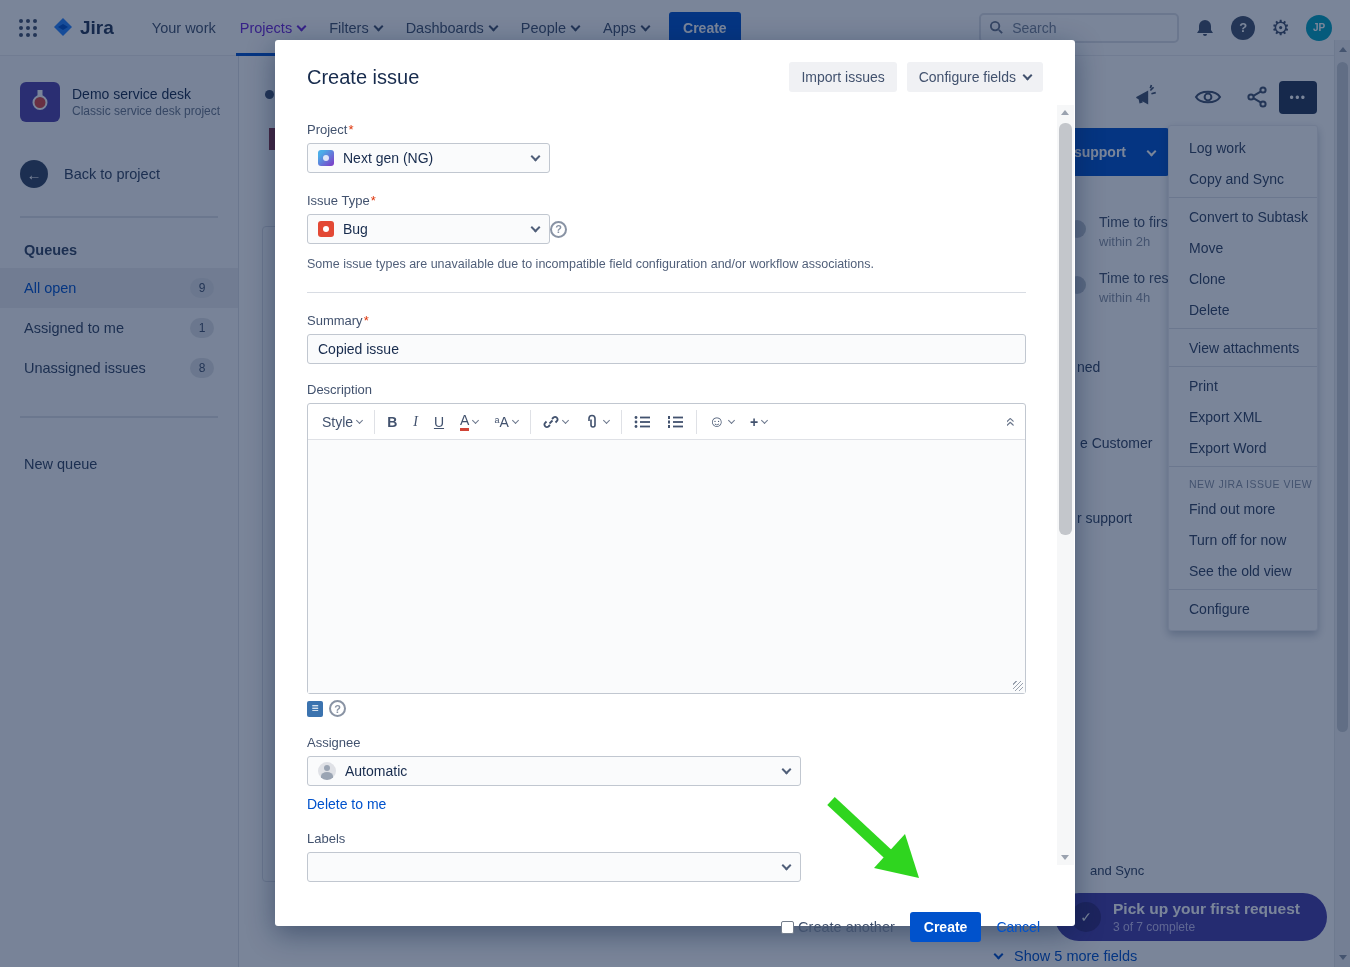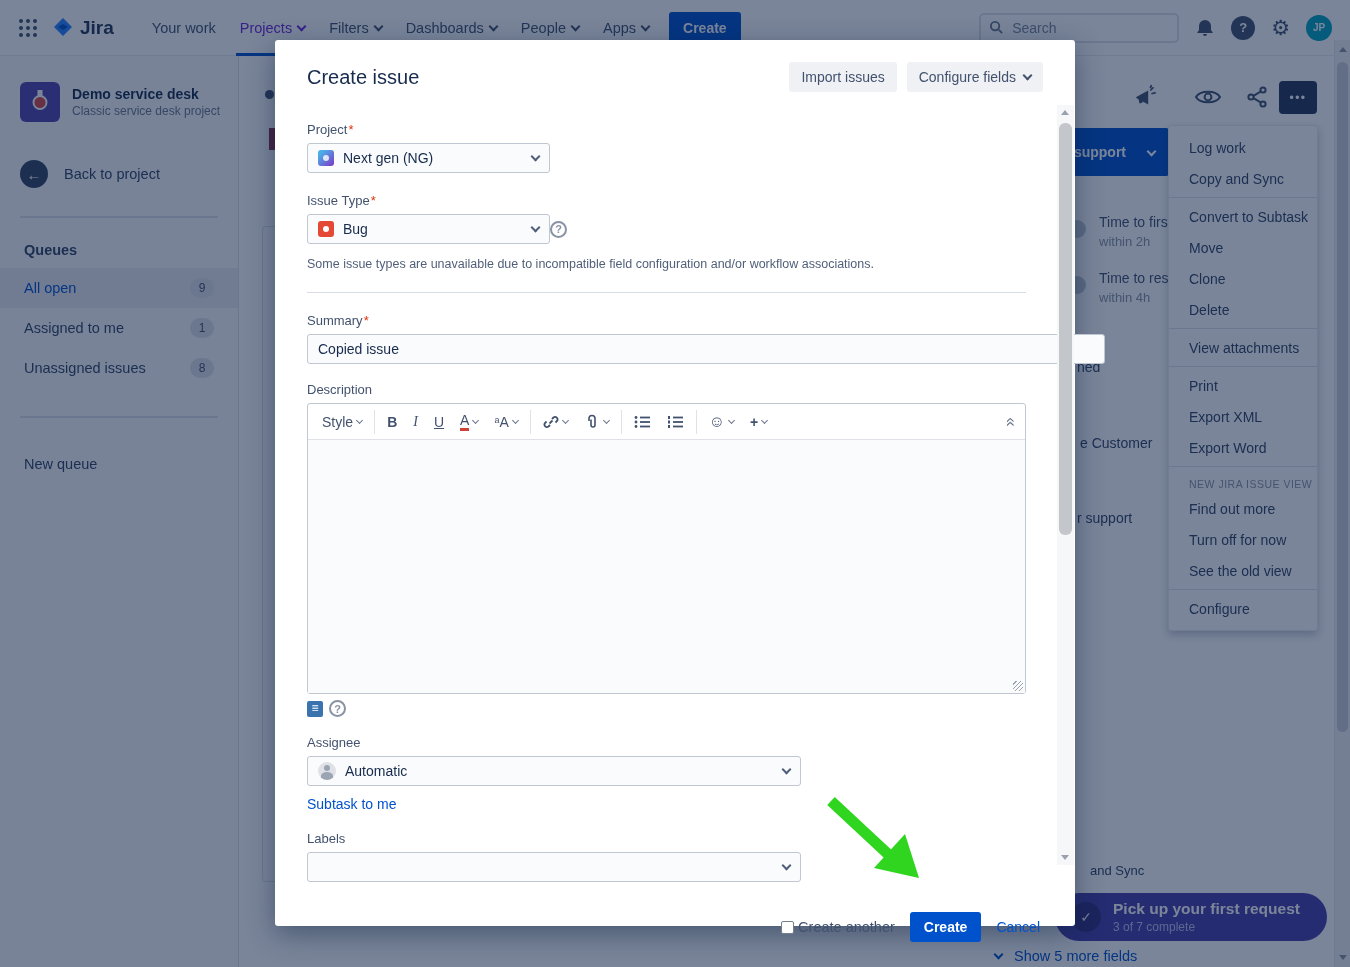--- a/index.html
+++ b/index.html
@@ -26,21 +26,21 @@
 .circle-ico{width:24px;height:24px;border-radius:50%;background:#42526e;color:#fff;display:flex;align-items:center;justify-content:center;font-size:13px;font-weight:700;cursor:pointer}
 .gear{font-size:21px;color:#42526e;cursor:pointer;line-height:1}
 .avatar{width:26px;height:26px;border-radius:50%;background:#00a3bf;color:#fff;font-size:10px;font-weight:700;display:flex;align-items:center;justify-content:center;cursor:pointer}
 
 
 .sidebar{position:absolute;top:56px;left:0;width:239px;bottom:0;background:#fafbfc;border-right:1px solid #dfe1e6;z-index:1}
 .proj{display:flex;gap:12px;align-items:center;padding:26px 16px 0 20px}
 .proj-avatar{width:40px;height:40px;border-radius:6px;background:#5243aa;display:flex;align-items:center;justify-content:center;flex:0 0 auto}
 .flask-neck{position:absolute;width:5px;height:7px;background:#fff;top:8px;left:50%;transform:translateX(-50%)}
 .flask-bulb{position:absolute;width:15px;height:15px;border-radius:50%;background:#d94745;border:2px solid #fff;top:13px;left:50%;transform:translateX(-50%)}
-.proj-name{font-size:14px;font-weight:700;color:#172b4d}
+.proj-name{font-size:14px;font-weight:400;color:#172b4d}
 .proj-sub{font-size:12px;color:#6b778c;margin-top:2px}
 .backrow{display:flex;align-items:center;gap:16px;padding:0 20px;margin-top:38px;cursor:pointer}
 .backcirc{width:28px;height:28px;border-radius:50%;background:#344563;color:#fff;display:flex;align-items:center;justify-content:center;font-size:15px}
 .backlbl{font-size:14.5px;color:#344563}
 .side-div{border-top:2px solid #dfe1e6;margin:28px 20px 0}
 .queues-h{margin:24px 0 10px 24px;font-size:14.5px;font-weight:700;color:#344563}
 .qrow{display:flex;align-items:center;height:40px;padding:0 24px;font-size:14.5px;color:#344563;cursor:pointer}
 .qrow.active{background:#ebecf0}
 .qrow.active .qlbl{color:#0052cc}
 .qlbl{flex:1}
@@ -98,21 +98,21 @@
 .w-sm{width:243px}.w-md{width:494px}
 .tinyicon{width:16px;height:16px;border-radius:3px;flex:0 0 auto}
 .ng-ico{background:linear-gradient(135deg,#4bade8 20%,#7a44c9 90%);position:relative}
 .ng-ico::after{content:"";position:absolute;left:5px;top:5px;width:6px;height:6px;border-radius:50%;background:#ffffffcc}
 .bug-ico{background:#e34935;position:relative}
 .bug-ico::after{content:"";position:absolute;left:5px;top:5px;width:6px;height:6px;border-radius:50%;background:#fff}
 .row{display:flex;align-items:center;}
 .helpc{width:17px;height:17px;border-radius:50%;border:2px solid #8993a4;color:#8993a4;font-size:11px;font-weight:700;display:flex;align-items:center;justify-content:center;flex:0 0 auto;cursor:pointer}
 .note{font-size:12.5px;color:#505f79;margin-top:13px}
 .mdivider{border-top:1px solid #d8dce3;margin:21px 0 20px;width:719px}
-.tinput{width:798px;height:30px;background:#fafbfc;border:1px solid #c1c7d0;border-radius:3px;padding:0 10px;font-size:14px;color:#172b4d;font-family:inherit;margin-top:6px;display:block}
+.tinput{width:719px;height:30px;background:#fafbfc;border:1px solid #c1c7d0;border-radius:3px;padding:0 10px;font-size:14px;color:#172b4d;font-family:inherit;margin-top:6px;display:block}
 .gap18{height:18px}.gap20{height:20px}
 .editor{width:719px;border:1px solid #c1c7d0;border-radius:3px;margin-top:6px}
 .toolbar{height:36px;display:flex;align-items:center;padding:0 6px;color:#42526e;border-bottom:1px solid #dfe1e6}
 .tbi{display:flex;align-items:center;gap:4px;padding:0 8px;font-size:14px;cursor:pointer;height:26px}
 .tbi .chev{width:5px;height:5px;border-width:1.5px;color:#6b778c}
 .tbsep{width:1px;height:24px;background:#dfe1e6;margin:0 4px}
 .bold{font-weight:700}.ital{font-style:italic}.und{text-decoration:underline}
 .acolor{border-bottom:3px solid #d04437;line-height:1;padding-bottom:1px}
 .sizeicon small{font-size:9px;vertical-align:4px}
 .collapse{margin-left:auto;transform:rotate(90deg);font-size:17px;color:#6b778c;cursor:pointer;padding:0 4px}
@@ -453,21 +453,21 @@
         <span class="helpc">?</span>
       </div>
 
       <div class="gap18"></div>
       <div class="flabel">Assignee</div>
       <div class="select w-md">
         <span class="avatar-glyph"></span>
         <span>Automatic</span>
         <span class="chev"></span>
       </div>
-      <span class="link" style="margin-top:10px">Subtask to me</span>
+      <span class="link" style="margin-top:10px">Delete to me</span>
 
       <div class="gap18"></div>
       <div class="flabel">Labels</div>
       <div class="select w-md">
         <span class="chev"></span>
       </div>
 
       <div class="mfooter">
         <span class="cbx"></span>
         <span class="canother">Create another</span>

